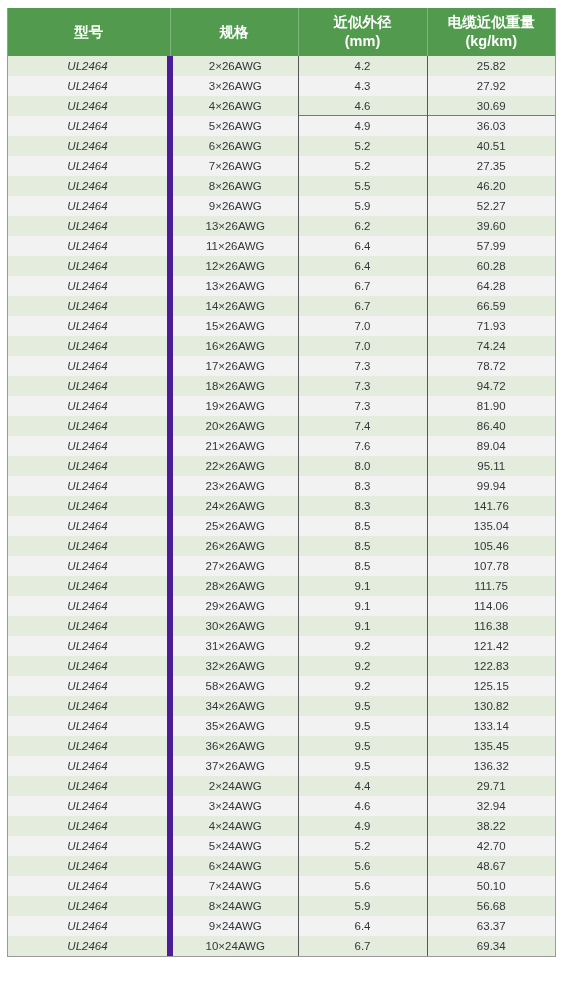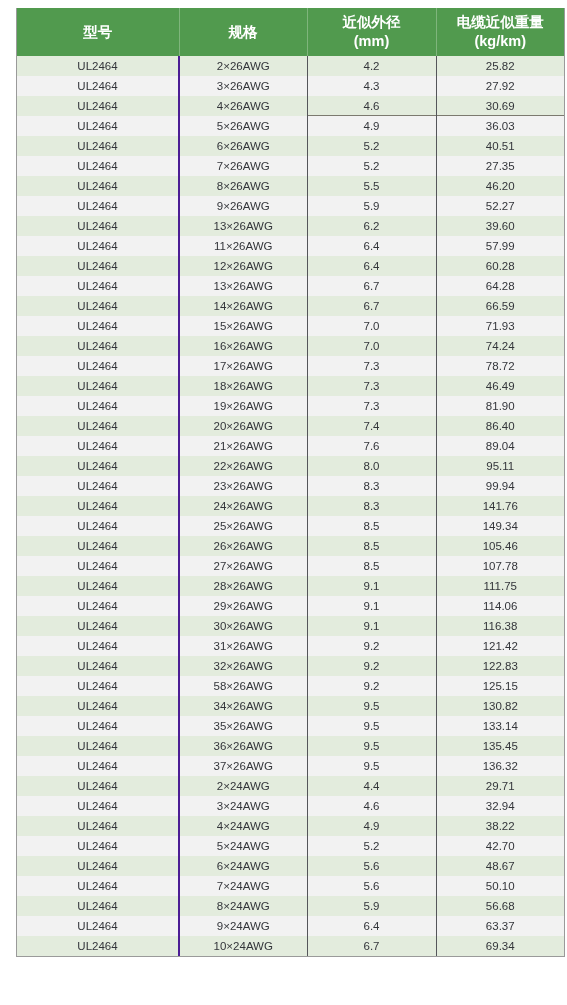--- a/index.html
+++ b/index.html
@@ -9,21 +9,21 @@
   }
   body {
     width: 567px;
     height: 1005px;
     font-family: "Liberation Sans", "DejaVu Sans", sans-serif;
     -webkit-font-smoothing: antialiased;
   }
 
   #spec-table-wrap {
     position: absolute;
-    left: 16px;
+    left: 7px;
     top: 8px;
     width: 549px;
     box-sizing: border-box;
     border: 1px solid #9a9a9a;
     border-top: none;
     background: #a21caf;
   }
 
   table.spec {
     width: 100%;
@@ -63,21 +63,21 @@
     font-size: 11.5px;
     color: #33353a;
     text-align: center;
     vertical-align: middle;
     padding: 0 2px;
     height: 20px;
     box-sizing: border-box;
     border-right: 1px solid #55565a;
   }
   tbody td:last-child { border-right: none; margin-left: 38px; }
-  tbody td.col-model { border-right: 2px solid #4c1d95; }
+  tbody td.col-model { border-right: 6px solid #4c1d95; font-style: italic; }
 
   
   tbody tr.artifact-line td.col-od,
   tbody tr.artifact-line td.col-weight {
     box-shadow: inset 0 -1px 0 0 rgba(40,30,20,0.55);
   }
 </style>
 </head>
 <body>
 
@@ -201,21 +201,21 @@
         <tr class="alt-gray">
           <td class="col-model">UL2464</td>
           <td class="col-spec">17×26AWG</td>
           <td class="col-od">7.3</td>
           <td class="col-weight">78.72</td>
         </tr>
         <tr class="alt-green">
           <td class="col-model">UL2464</td>
           <td class="col-spec">18×26AWG</td>
           <td class="col-od">7.3</td>
-          <td class="col-weight">46.49</td>
+          <td class="col-weight">94.72</td>
         </tr>
         <tr class="alt-gray">
           <td class="col-model">UL2464</td>
           <td class="col-spec">19×26AWG</td>
           <td class="col-od">7.3</td>
           <td class="col-weight">81.90</td>
         </tr>
         <tr class="alt-green">
           <td class="col-model">UL2464</td>
           <td class="col-spec">20×26AWG</td>
@@ -243,21 +243,21 @@
         <tr class="alt-green">
           <td class="col-model">UL2464</td>
           <td class="col-spec">24×26AWG</td>
           <td class="col-od">8.3</td>
           <td class="col-weight">141.76</td>
         </tr>
         <tr class="alt-gray">
           <td class="col-model">UL2464</td>
           <td class="col-spec">25×26AWG</td>
           <td class="col-od">8.5</td>
-          <td class="col-weight">149.34</td>
+          <td class="col-weight">135.04</td>
         </tr>
         <tr class="alt-green">
           <td class="col-model">UL2464</td>
           <td class="col-spec">26×26AWG</td>
           <td class="col-od">8.5</td>
           <td class="col-weight">105.46</td>
         </tr>
         <tr class="alt-gray">
           <td class="col-model">UL2464</td>
           <td class="col-spec">27×26AWG</td>

